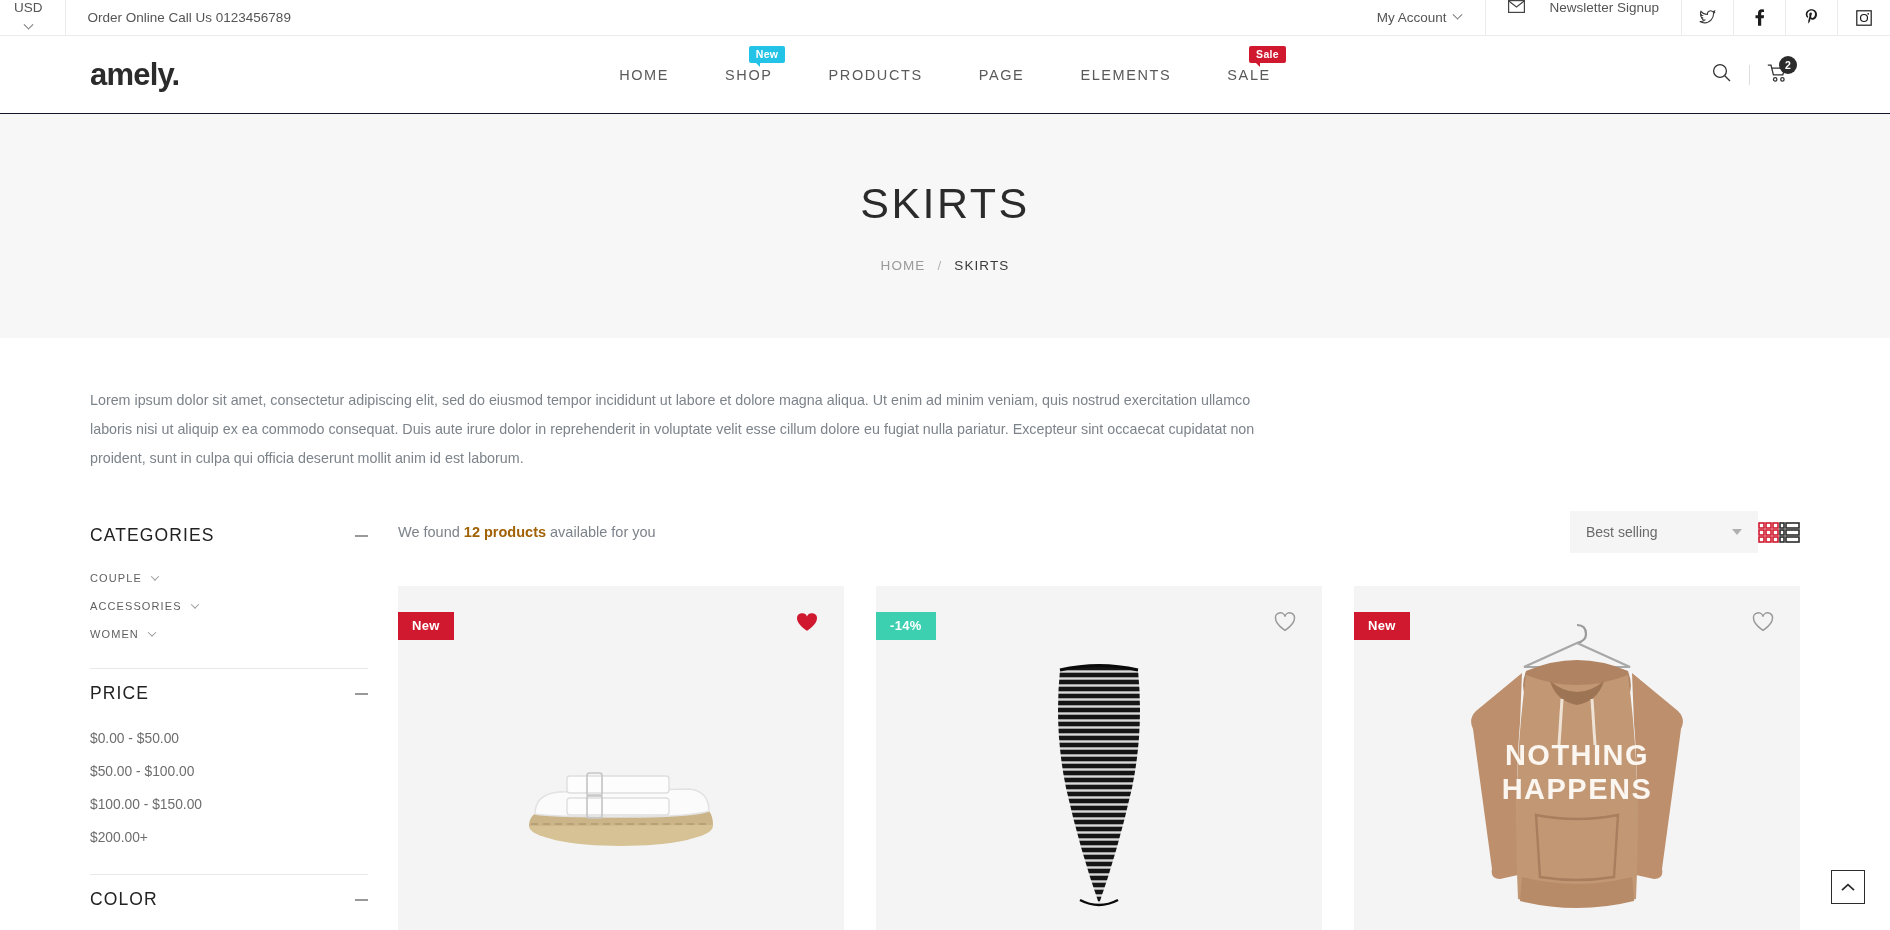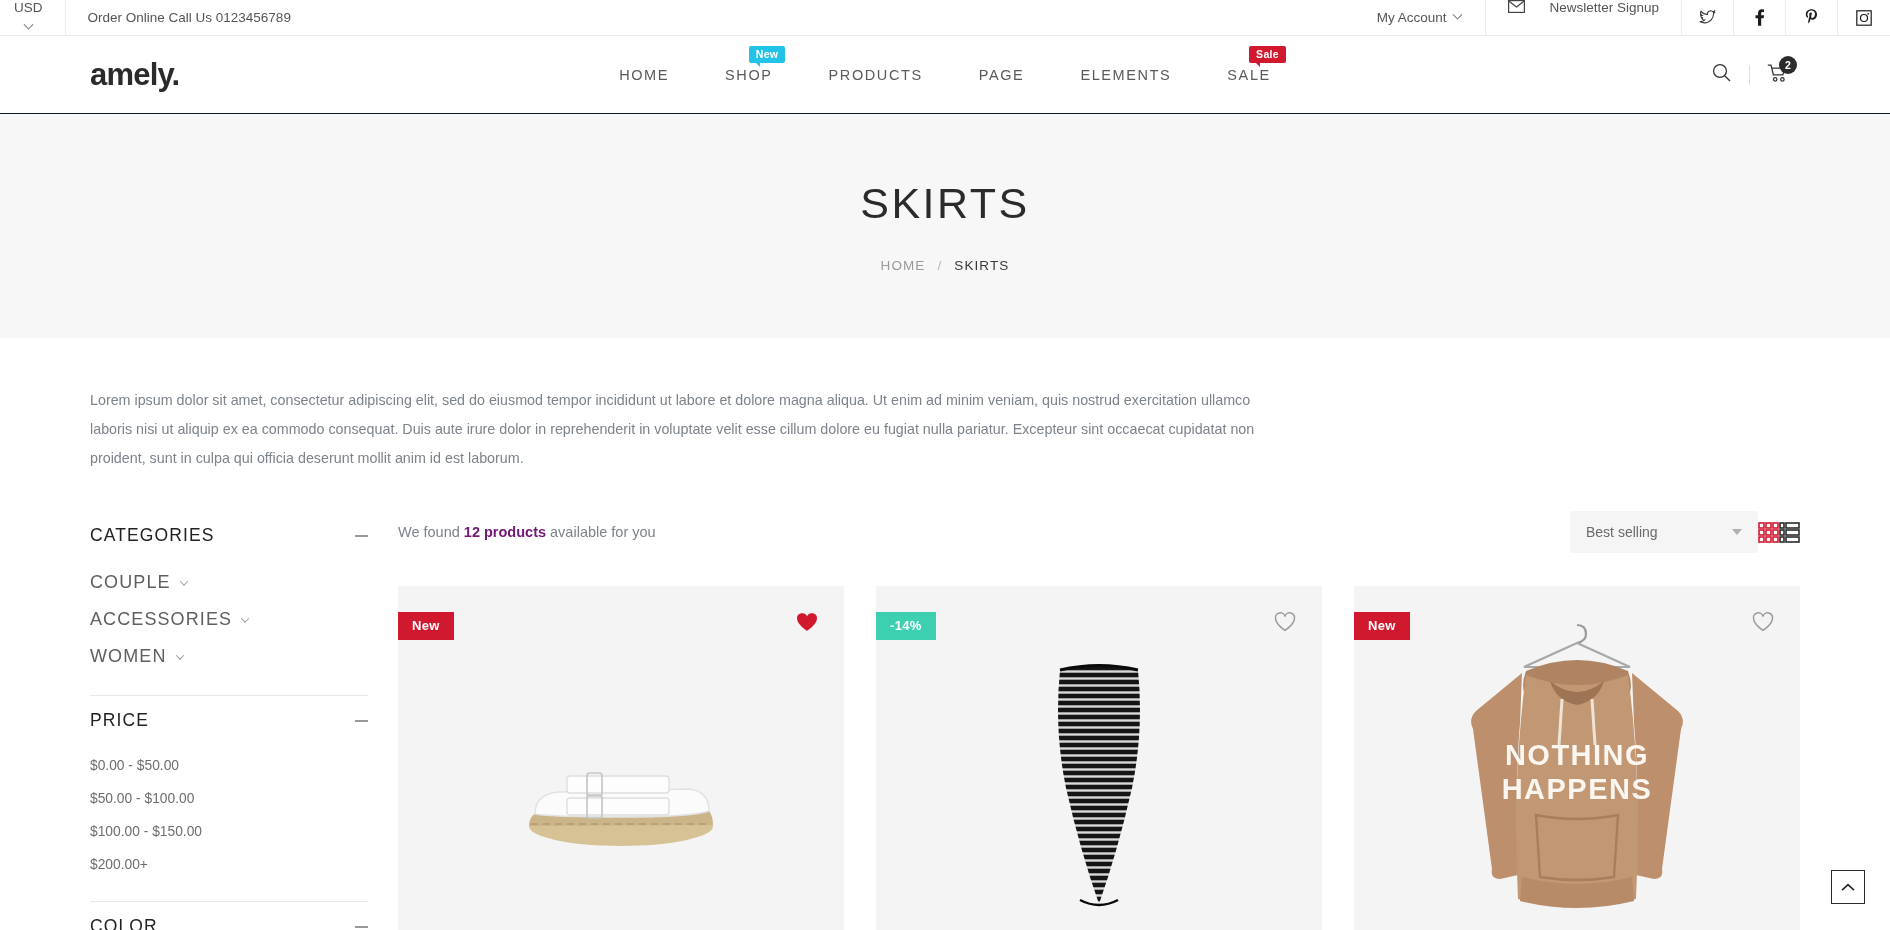--- a/index.html
+++ b/index.html
@@ -160,42 +160,42 @@
     display: flex; align-items: center; justify-content: space-between;
     cursor: pointer; margin-bottom: 18px;
   }
   .filter-title {
     font-size: 17.5px; letter-spacing: 1.1px;
     color: #222; font-weight: 400;
   }
   .minus { width: 13px; height: 1.5px; background: #999; }
   .cat-item {
     display: flex; align-items: center; gap: 10px;
-    font-size: 18px; letter-spacing: 1.1px;
+    font-size: 11px; letter-spacing: 1.1px;
     color: #5f5f5f; padding: 8px 0; cursor: pointer;
   }
   .chev-sm {
     width: 6px; height: 6px;
     border-right: 1.3px solid #9a9a9a;
     border-bottom: 1.3px solid #9a9a9a;
     transform: rotate(45deg) translate(-1px,-1px);
   }
   .price-item {
     font-size: 13.8px; color: #6d6d6d;
     padding: 9px 0; cursor: pointer;
   }
 
   
   .main { flex: 1; min-width: 0; }
   .toolbar {
     display: flex; align-items: center;
     margin-bottom: 33px;
   }
   .found { font-size: 14.5px; color: #7c838a; }
-  .found b { color: #701a75; font-weight: bold; }
+  .found b { color: #a16207; font-weight: bold; }
   .tool-right { margin-left: auto; display: flex; gap: 0; }
   .sortbox {
     background: #f5f5f5;
     width: 188px; height: 42px;
     display: flex; align-items: center;
     padding: 0 16px;
     font-size: 14px; color: #6a6a6a;
     cursor: pointer;
   }
   .caret {

